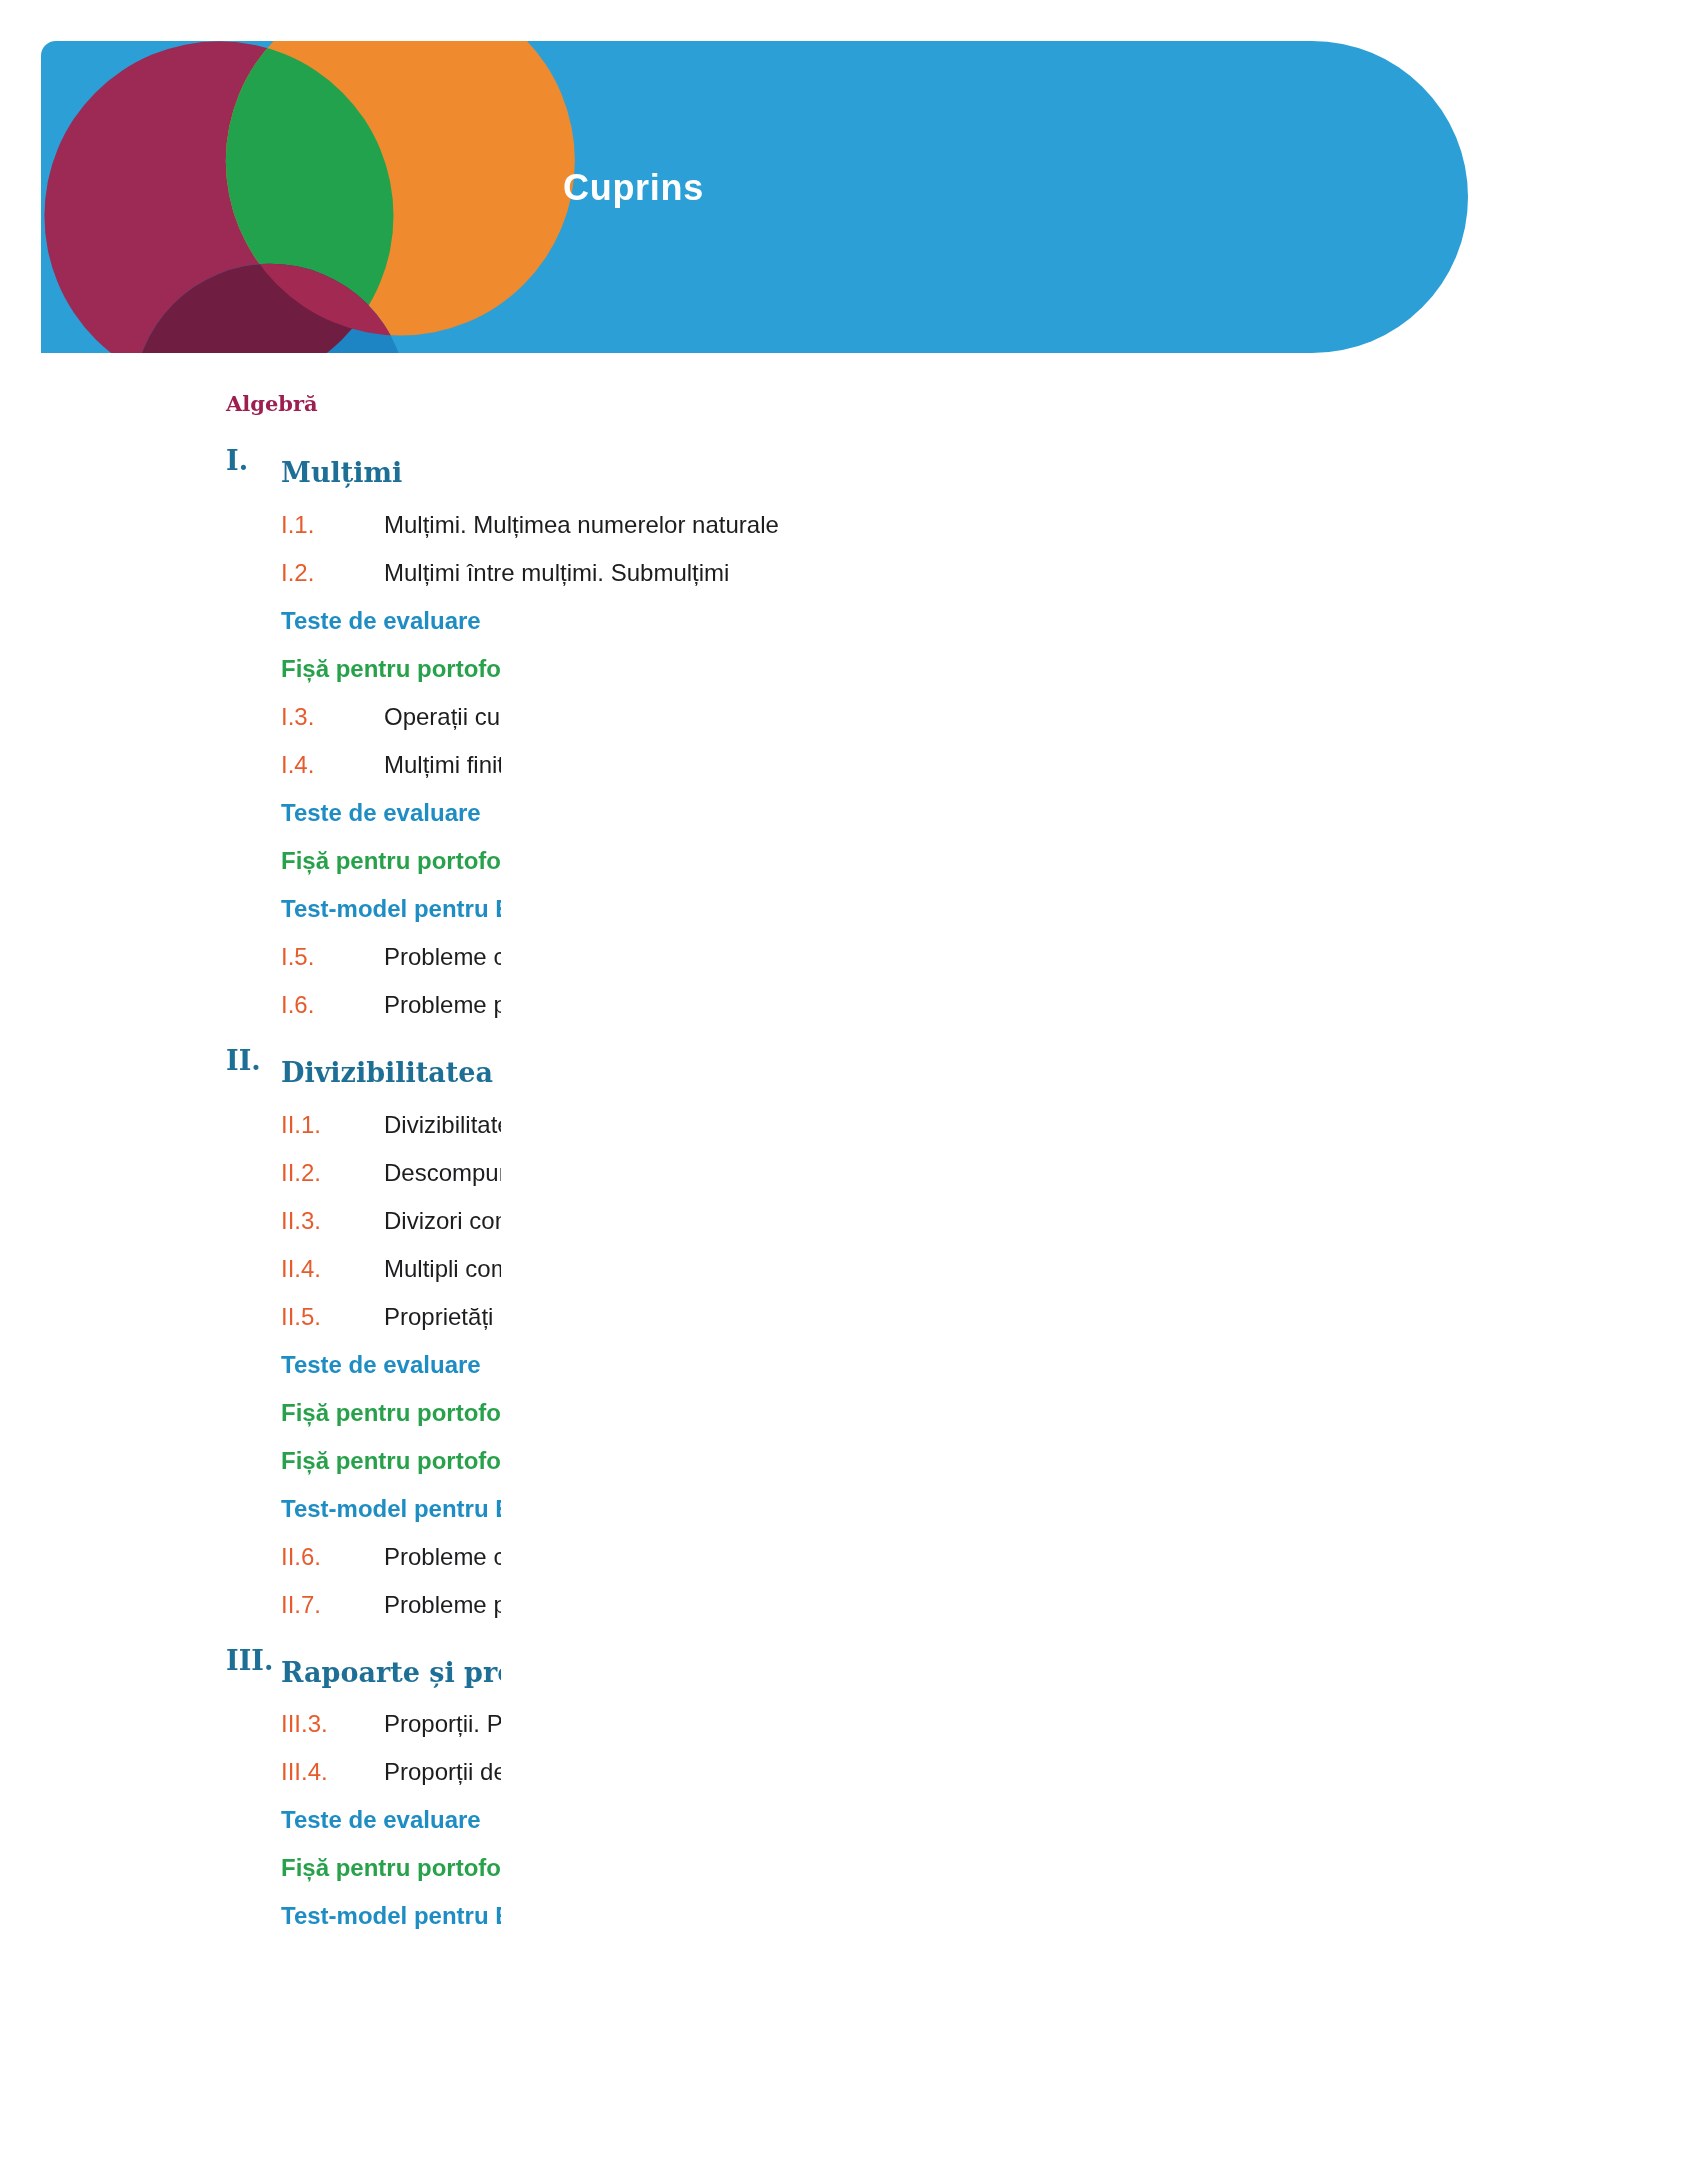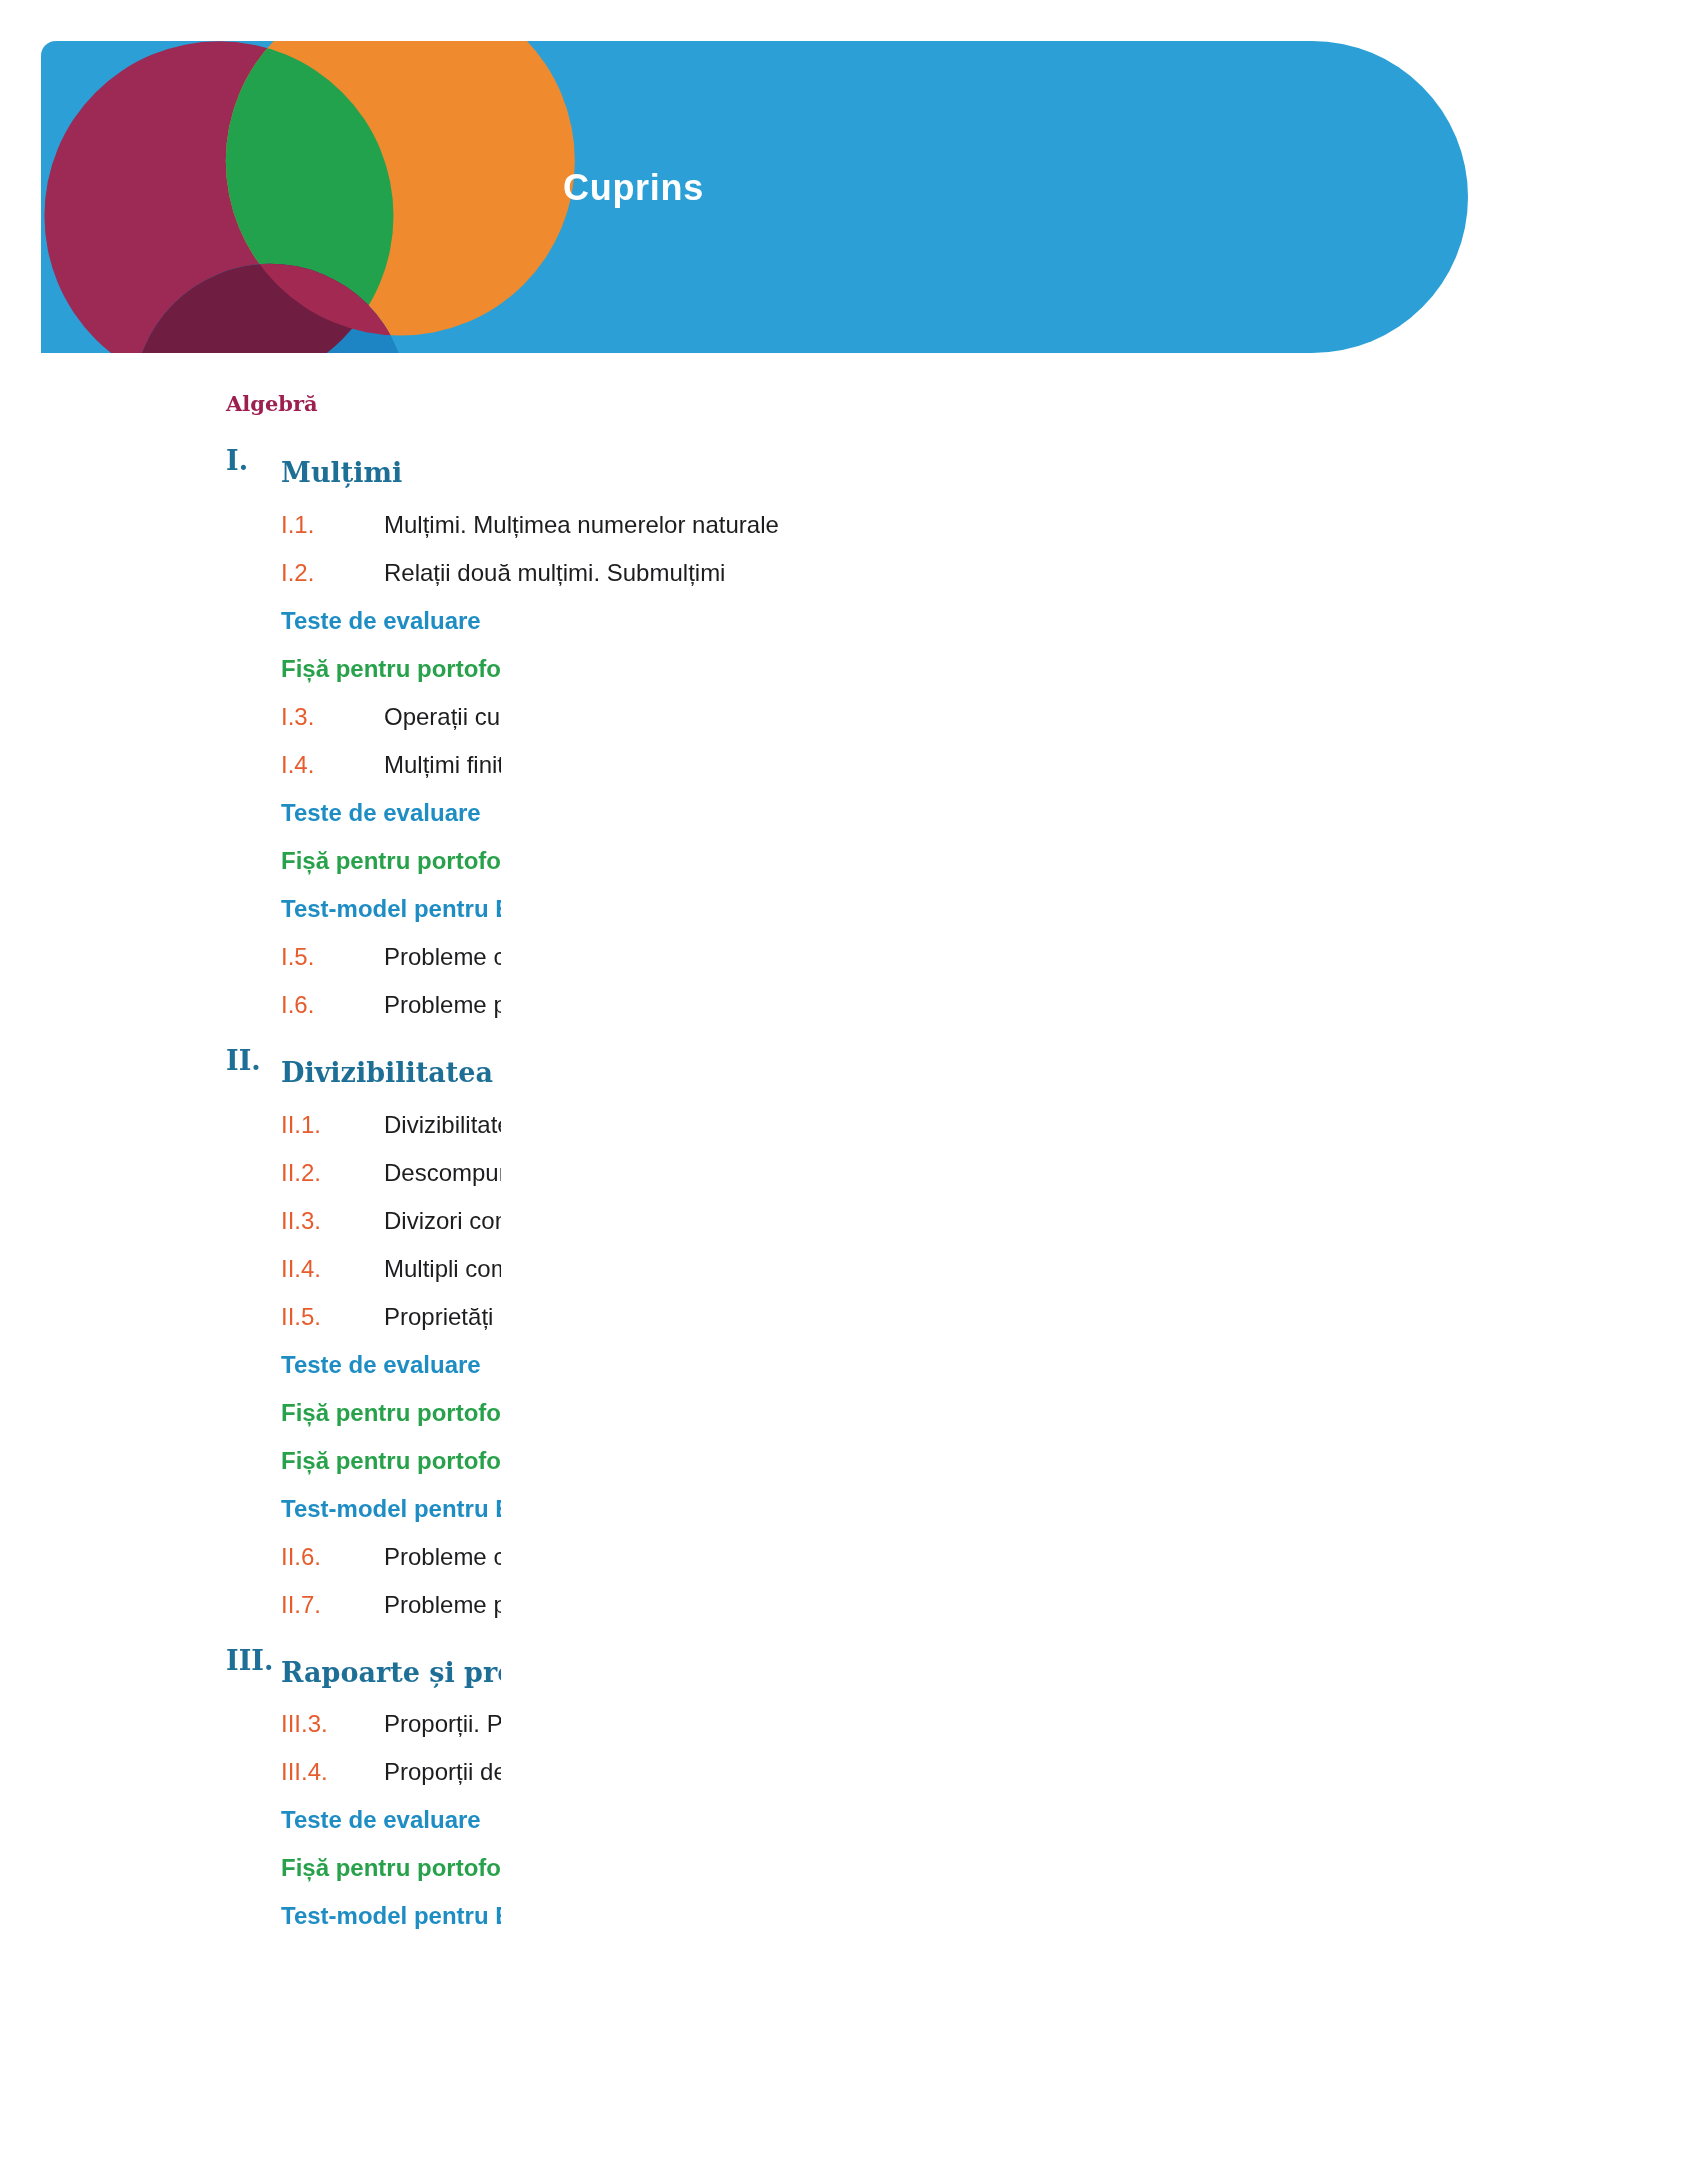--- a/index.html
+++ b/index.html
@@ -156,21 +156,21 @@
   </div>
       <div class="row item">
     <span class="num">I.1.</span>
     <span class="label">Mulțimi. Mulțimea numerelor naturale</span>
 
     <span class="leader"></span>
     <span class="page">8</span>
   </div>
       <div class="row item">
     <span class="num">I.2.</span>
-    <span class="label">Relații două mulțimi. Submulțimi</span>
+    <span class="label">Mulțimi între mulțimi. Submulțimi</span>
 
     <span class="leader"></span>
     <span class="page">13</span>
   </div>
       <div class="row test">
 
     <span class="label">Teste de evaluare</span>
 
     <span class="leader"></span>
     <span class="page">17</span>

